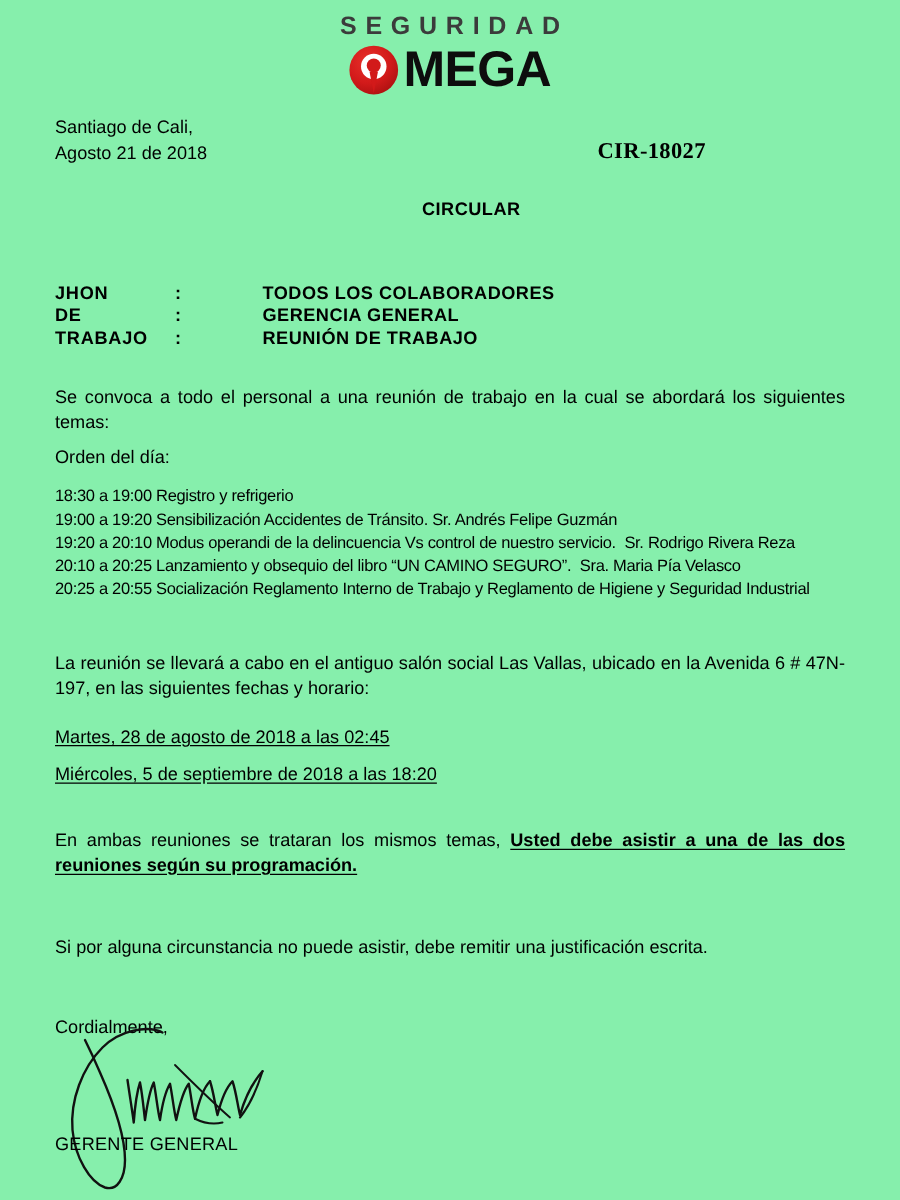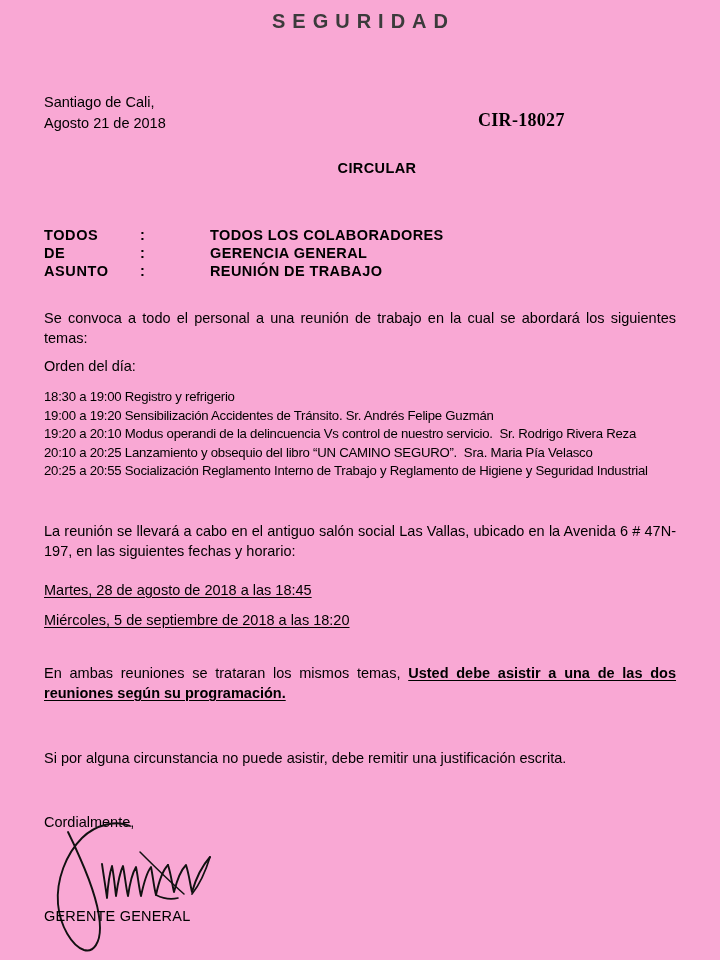--- a/index.html
+++ b/index.html
@@ -13,21 +13,21 @@
     position: relative;
     font-family: "Liberation Sans", sans-serif;
     color: #000000;
     overflow: hidden;
   }
 
   .page {
     position: relative;
     width: 720px;
     height: 960px;
-    background: #f9a8d4;
+    background: #86efac;
   }
 
   
   .logo-block {
     position: absolute;
     left: 0;
     top: 10px;
     width: 720px;
     text-align: center;
   }
@@ -190,62 +190,81 @@
     pointer-events: none;
   }
 </style>
 </head>
 <body>
 
 <div class="page">
 
   <div class="logo-block">
     <div class="logo-seguridad">SEGURIDAD</div>
+    <div class="logo-omega">
+      <span class="logo-mark">
+        <svg width="40" height="40" viewBox="0 0 40 40" aria-hidden="true">
+          <defs>
+            <radialGradient id="redgrad" cx="38%" cy="32%" r="78%">
+              <stop offset="0%" stop-color="#e8302a"></stop>
+              <stop offset="58%" stop-color="#d21a1a"></stop>
+              <stop offset="100%" stop-color="#a81010"></stop>
+            </radialGradient>
+          </defs>
+          <circle cx="20" cy="20" r="19.5" fill="url(#redgrad)"></circle>
+          <circle cx="20" cy="17.2" r="10.2" fill="#ffffff"></circle>
+          <circle cx="20" cy="16.4" r="5.6" fill="#d21a1a"></circle>
+          <path d="M16.6 21.2 L20 38.6 L23.4 21.2 Z" fill="#d21a1a"></path>
+          <path d="M17.2 22.0 L20 36.0 L22.8 22.0 Z" fill="#d21a1a"></path>
+        </svg>
+      </span>
+      <span class="logo-mega">MEGA</span>
+    </div>
   </div>
 
   <div class="city-date">Santiago de Cali,
 Agosto 21 de 2018</div>
   <div class="doc-code">CIR-18027</div>
 
   <div class="circular-title">CIRCULAR</div>
 
   <table class="addr">
     <tbody>
         <tr>
-      <td class="c-label">TODOS</td>
+      <td class="c-label">JHON</td>
       <td class="c-colon">:</td>
       <td class="c-value">TODOS LOS COLABORADORES</td>
     </tr>
     <tr>
       <td class="c-label">DE</td>
       <td class="c-colon">:</td>
       <td class="c-value">GERENCIA GENERAL</td>
     </tr>
     <tr>
-      <td class="c-label">ASUNTO</td>
+      <td class="c-label">TRABAJO</td>
       <td class="c-colon">:</td>
       <td class="c-value">REUNIÓN DE TRABAJO</td>
     </tr>
   </tbody>
     </table>
 
   <div class="body-p p-convoca">Se convoca a todo el personal a una reunión de trabajo en la cual se abordará los siguientes temas:</div>
   <div class="body-p p-orden">Orden del día:</div>
 
   <div class="agenda">
     <div class="agenda-line">18:30 a 19:00 Registro y refrigerio</div>
     <div class="agenda-line">19:00 a 19:20 Sensibilización Accidentes de Tránsito. Sr. Andrés Felipe Guzmán</div>
     <div class="agenda-line">19:20 a 20:10 Modus operandi de la delincuencia Vs control de nuestro servicio.  Sr. Rodrigo Rivera Reza</div>
     <div class="agenda-line">20:10 a 20:25 Lanzamiento y obsequio del libro “UN CAMINO SEGURO”.  Sra. Maria Pía Velasco</div>
     <div class="agenda-line">20:25 a 20:55 Socialización Reglamento Interno de Trabajo y Reglamento de Higiene y Seguridad Industrial</div>
   </div>
 
   <div class="body-p p-lugar">La reunión se llevará a cabo en el antiguo salón social Las Vallas, ubicado en la Avenida 6 # 47N-197, en las siguientes fechas y horario:</div>
 
-  <div class="date-line date-1">Martes, 28 de agosto de 2018 a las  18:45 </div>
+  <div class="date-line date-1">Martes, 28 de agosto de 2018 a las  02:45 </div>
   <div class="date-line date-2">Miércoles, 5 de septiembre de 2018 a las 18:20</div>
 
   <div class="body-p p-ambas"><span>En ambas reuniones se trataran los mismos temas, </span><span class="emph">Usted debe asistir a una de las dos reuniones según su programación.</span></div>
 
   <div class="body-p p-circ">Si por alguna circunstancia no puede asistir, debe remitir una justificación escrita.</div>
   <div class="body-p p-cordial">Cordialmente,</div>
 
   <svg class="signature-svg" viewBox="0 0 220 150" aria-hidden="true">
     <g fill="none" stroke="#111111" stroke-linecap="round" stroke-linejoin="round">
       <path d="M86,16 C74,10 52,14 38,28 C22,44 12,70 14,94 C16,116 28,136 40,140 C50,143 56,132 56,118 C56,96 44,66 36,48 C30,34 26,26 24,22" stroke-width="1.9"></path>

